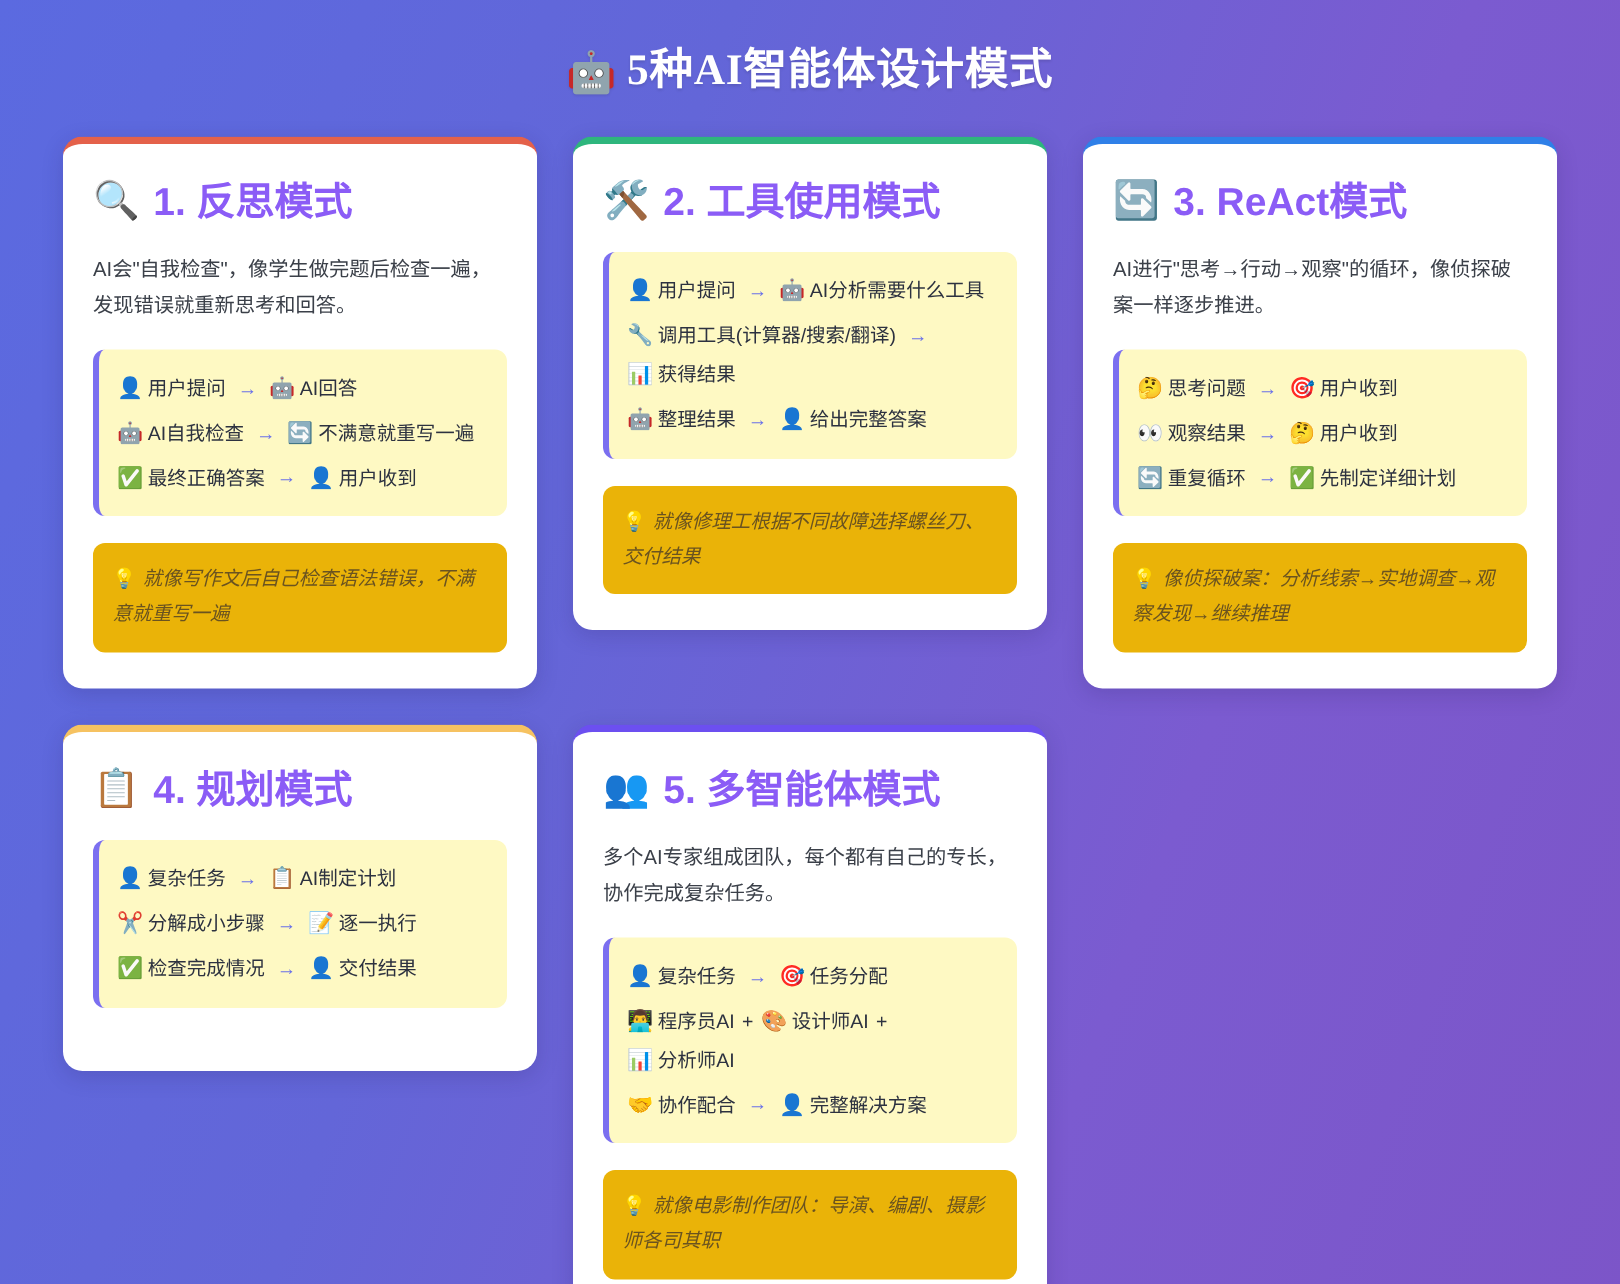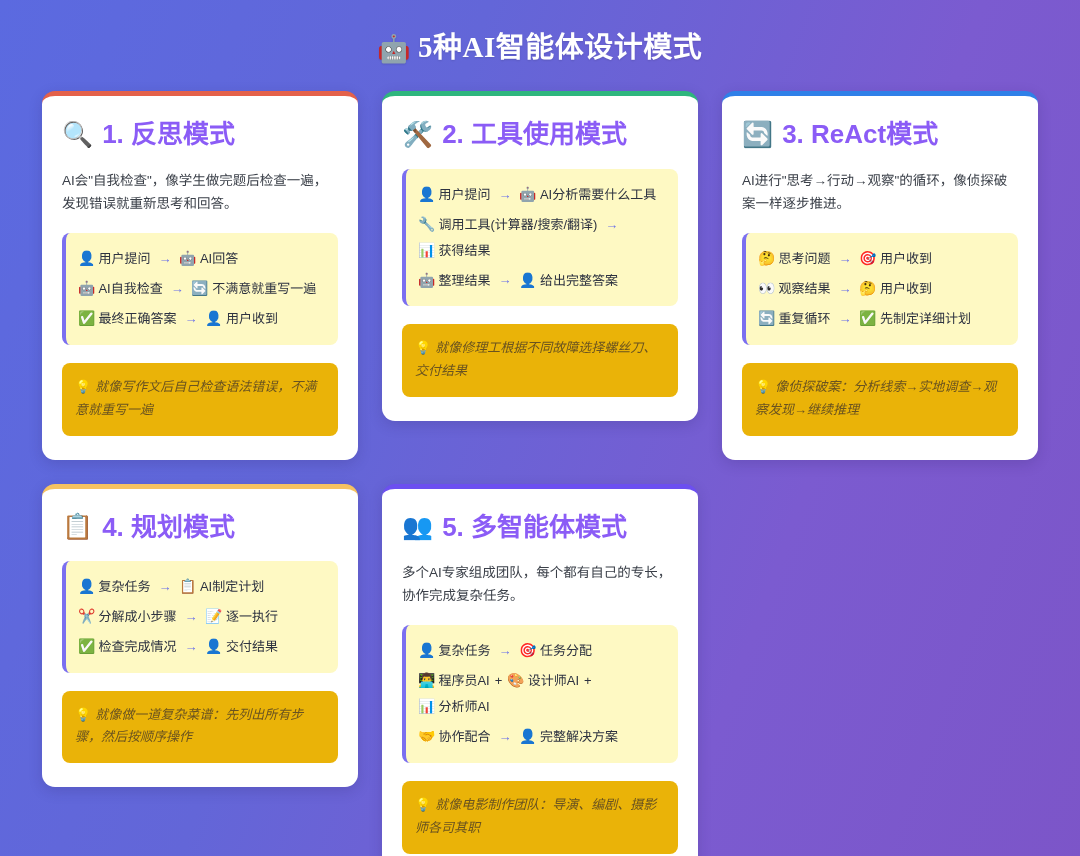--- a/index.html
+++ b/index.html
@@ -241,21 +241,20 @@
             <span class="flow-node"><span class="node-emoji">✂️</span><span>分解成小步骤</span></span>
             <span class="flow-arrow">→</span>
             <span class="flow-node"><span class="node-emoji">📝</span><span>逐一执行</span></span>
           </div>
           <div class="flow-row">
             <span class="flow-node"><span class="node-emoji">✅</span><span>检查完成情况</span></span>
             <span class="flow-arrow">→</span>
             <span class="flow-node"><span class="node-emoji">👤</span><span>交付结果</span></span>
           </div>
         </div>
-        <div class="tip-box"><span class="tip-emoji">💡</span><span>就像做一道复杂菜谱：先列出所有步骤，然后按顺序操作</span></div>
       </div>
       <div class="card accent-purple">
         <div class="card-header">
           <span class="card-emoji">👥</span>
           <span class="card-title">5. 多智能体模式</span>
         </div>
         <p class="card-desc">多个AI专家组成团队，每个都有自己的专长，协作完成复杂任务。</p>
         <div class="flow-box">
           <div class="flow-row">
             <span class="flow-node"><span class="node-emoji">👤</span><span>复杂任务</span></span>

